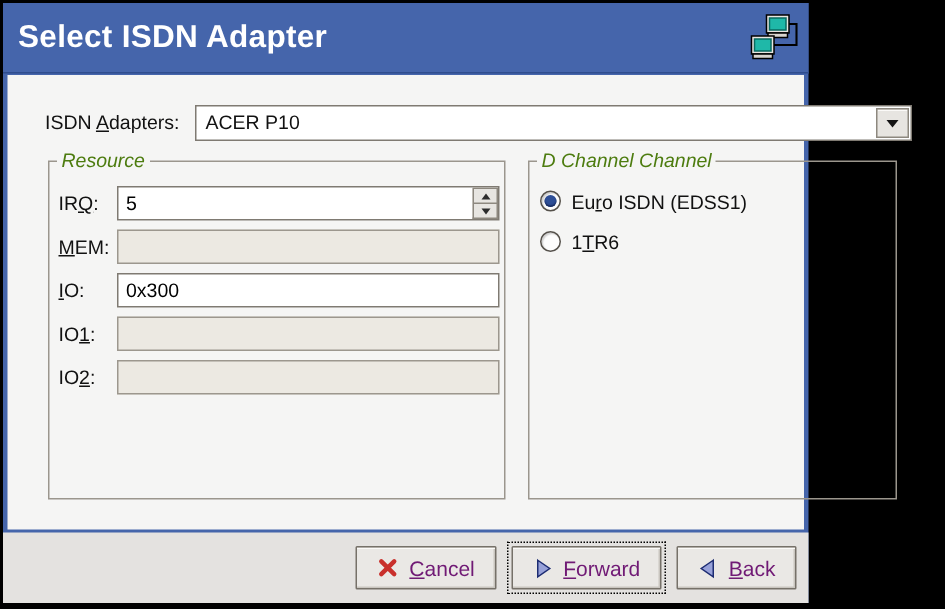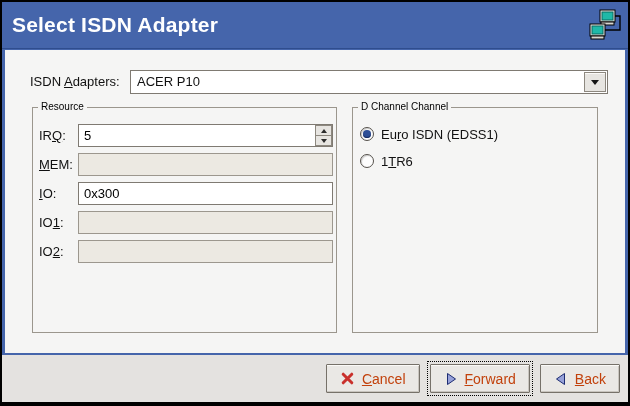--- a/index.html
+++ b/index.html
@@ -5,21 +5,21 @@
   html,body { margin:0; padding:0; background:#888; }
   * { box-sizing:border-box; font-family:"Liberation Sans","DejaVu Sans",sans-serif; }
 
   .window {
     width:630px; height:406px;
     background:#000;
     padding:2px 2px 4px 2px;
     position:relative;
   }
   .chrome {
-    position:relative; width:626px; height:400px;
+    position:relative; width:537px; height:400px;
     background:#4565ab;
   }
 
   
   .titlebar {
     position:absolute; left:0; top:0; right:0; height:47px;
     background:#4565ab; border-bottom:1px solid #2f4d8e;
   }
   .title-text {
     position:absolute; left:10px; top:0; height:46px; line-height:46px;
@@ -44,21 +44,21 @@
     width:22px; margin:1px; background:#e7e5e1; border:1px solid #8d887f;
     display:flex; align-items:center; justify-content:center;
     box-shadow:inset 0 1px 0 #fbfaf8;
   }
   .tri-down { width:0; height:0; border-left:4px solid transparent; border-right:4px solid transparent; border-top:5px solid #141414; }
 
   
   .frame { position:absolute; border:1px solid #9b968d; }
   .frame-title {
     position:absolute; top:-9px; left:5px; padding:0 3px;
-    background:#f5f5f4; font-size:10px; color:#000000; line-height:16px;
+    background:#f5f5f4; font-size:13px; color:#4d7c0f; line-height:16px;font-style:italic;
   }
   .frame-resource { left:27px; top:57px; width:305px; height:226px; }
   .frame-protocol { left:347px; top:57px; width:246px; height:226px; }
 
   .res-label { position:absolute; left:6px; height:23px; line-height:23px;text-align:right; }
   .res-field {
     position:absolute; left:45px; width:255px; height:23px;
     border:1px solid #7f7a72; background:#fff; font-size:13px;
     padding:0 5px; color:#000;
   }
@@ -94,21 +94,21 @@
     position:absolute; left:0; right:0; top:353px; bottom:0;
     background:#e4e2e0;
     display:flex; align-items:center; justify-content:flex-end; padding-right:5px;
   }
   .btn-slot { padding:3px; margin-left:4px; }
   .btn-slot.focused { border:1px dotted #000; padding:2px; }
   .btn {
     height:29px; display:inline-flex; align-items:center; gap:7px; padding:0 13px;
     background:#eae8e5; border:1px solid #767169; border-radius:1px;
     box-shadow:inset 0 1px 0 #fbfaf8, inset -1px -1px 0 #c9c5bf;
-    font-size:14px; color:#c2410c; cursor:default;
+    font-size:14px; color:#701a75; cursor:default;
   }
   u { text-decoration:underline; }
   .icon { display:inline-flex; }
 </style>
 </head>
 <body>
 
 <div class="window">
   <div class="chrome">
 

